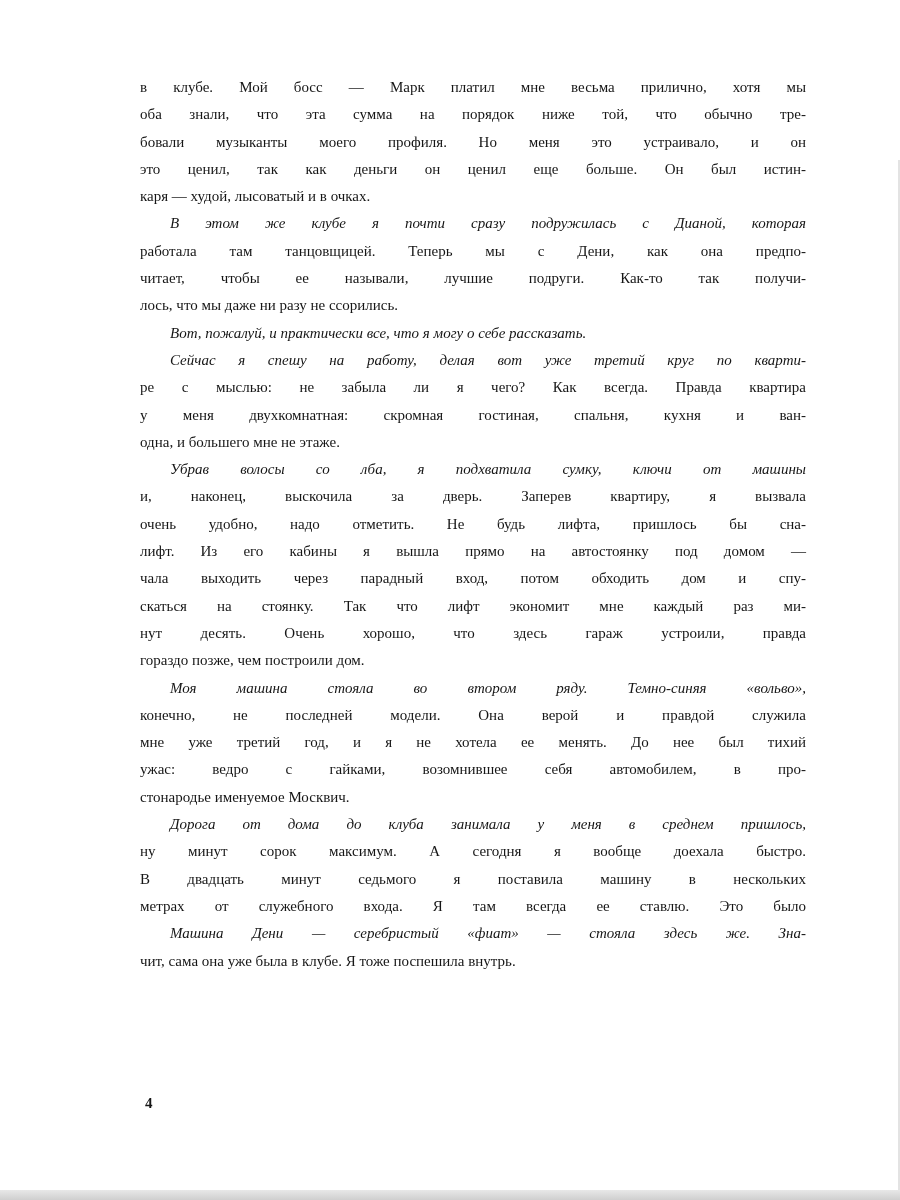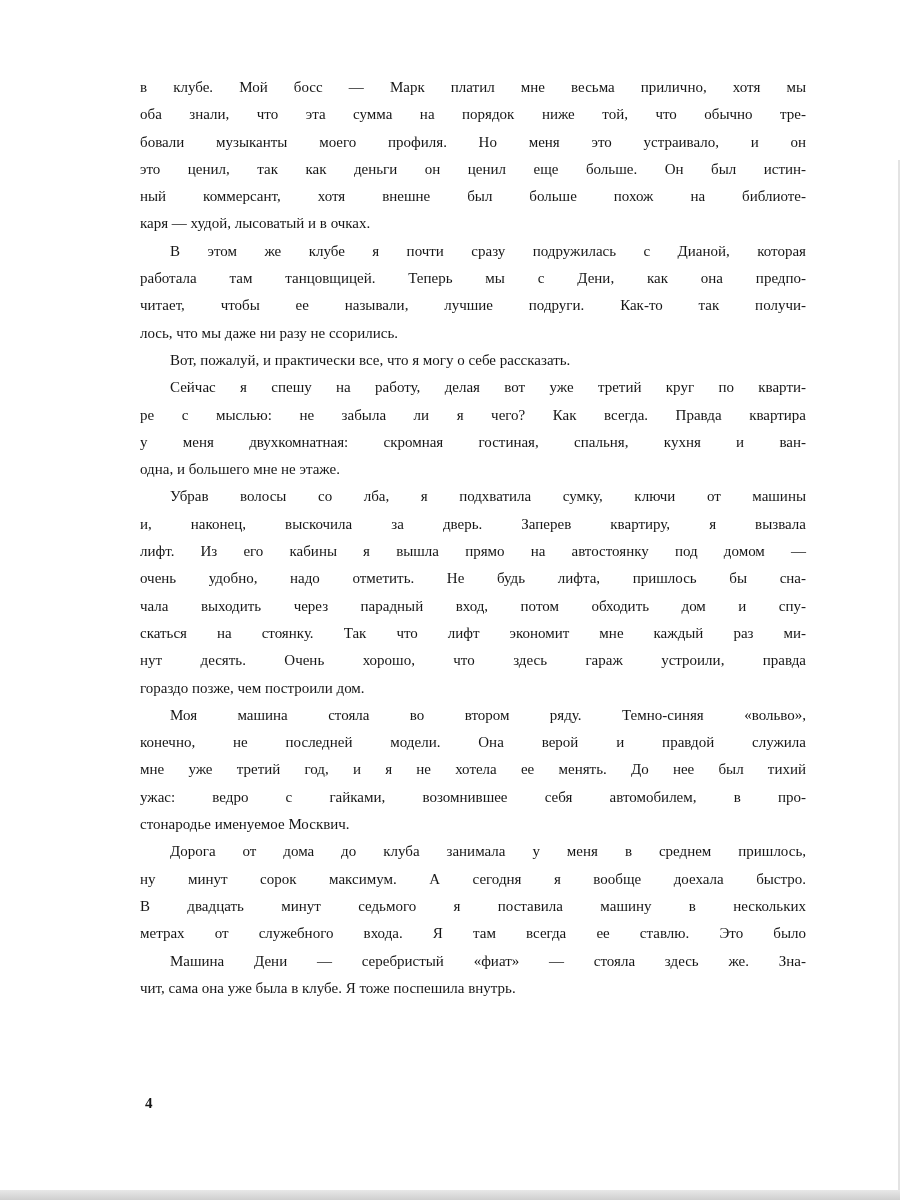--- a/index.html
+++ b/index.html
@@ -31,20 +31,21 @@
   }
   .line {
     text-align: justify;
     text-align-last: justify;
   }
   .line.last {
     text-align-last: left;
   }
   .line.indent {
     text-indent: 30px;
+    font-style: italic;
   }
   .page-number {
     position: absolute;
     left: 145px;
     top: 1095px;
     font-size: 15px;
     font-weight: bold;
     letter-spacing: 0.5px;
   }
   .page-edge-bottom {
@@ -66,43 +67,42 @@
 </style>
 </head>
 <body>
 
 <div class="text-column">
     <div class="paragraph">
       <div class="line">в клубе. Мой босс — Марк платил мне весьма прилично, хотя мы</div>
       <div class="line">оба знали, что эта сумма на порядок ниже той, что обычно тре-</div>
       <div class="line">бовали музыканты моего профиля. Но меня это устраивало, и он</div>
       <div class="line">это ценил, так как деньги он ценил еще больше. Он был истин-</div>
-      <div class="line">ный коммерсант, хотя внешне был больше похож на библиоте-</div>
       <div class="line last">каря — худой, лысоватый и в очках.</div>
     </div>
     <div class="paragraph">
       <div class="line indent">В этом же клубе я почти сразу подружилась с Дианой, которая</div>
       <div class="line">работала там танцовщицей. Теперь мы с Дени, как она предпо-</div>
       <div class="line">читает, чтобы ее называли, лучшие подруги. Как-то так получи-</div>
       <div class="line last">лось, что мы даже ни разу не ссорились.</div>
     </div>
     <div class="paragraph">
       <div class="line indent last">Вот, пожалуй, и практически все, что я могу о себе рассказать.</div>
     </div>
     <div class="paragraph">
       <div class="line indent">Сейчас я спешу на работу, делая вот уже третий круг по кварти-</div>
       <div class="line">ре с мыслью: не забыла ли я чего? Как всегда. Правда квартира</div>
       <div class="line">у меня двухкомнатная: скромная гостиная, спальня, кухня и ван-</div>
       <div class="line last">одна, и большего мне не этаже.</div>
     </div>
     <div class="paragraph">
       <div class="line indent">Убрав волосы со лба, я подхватила сумку, ключи от машины</div>
       <div class="line">и, наконец, выскочила за дверь. Заперев квартиру, я вызвала</div>
+      <div class="line">очень удобно, надо отметить. Не будь лифта, пришлось бы сна-</div>
       <div class="line">лифт. Из его кабины я вышла прямо на автостоянку под домом —</div>
-      <div class="line">очень удобно, надо отметить. Не будь лифта, пришлось бы сна-</div>
       <div class="line">чала выходить через парадный вход, потом обходить дом и спу-</div>
       <div class="line">скаться на стоянку. Так что лифт экономит мне каждый раз ми-</div>
       <div class="line">нут десять. Очень хорошо, что здесь гараж устроили, правда</div>
       <div class="line last">гораздо позже, чем построили дом.</div>
     </div>
     <div class="paragraph">
       <div class="line indent">Моя машина стояла во втором ряду. Темно-синяя «вольво»,</div>
       <div class="line">конечно, не последней модели. Она верой и правдой служила</div>
       <div class="line">мне уже третий год, и я не хотела ее менять. До нее был тихий</div>
       <div class="line">ужас: ведро с гайками, возомнившее себя автомобилем, в про-</div>

